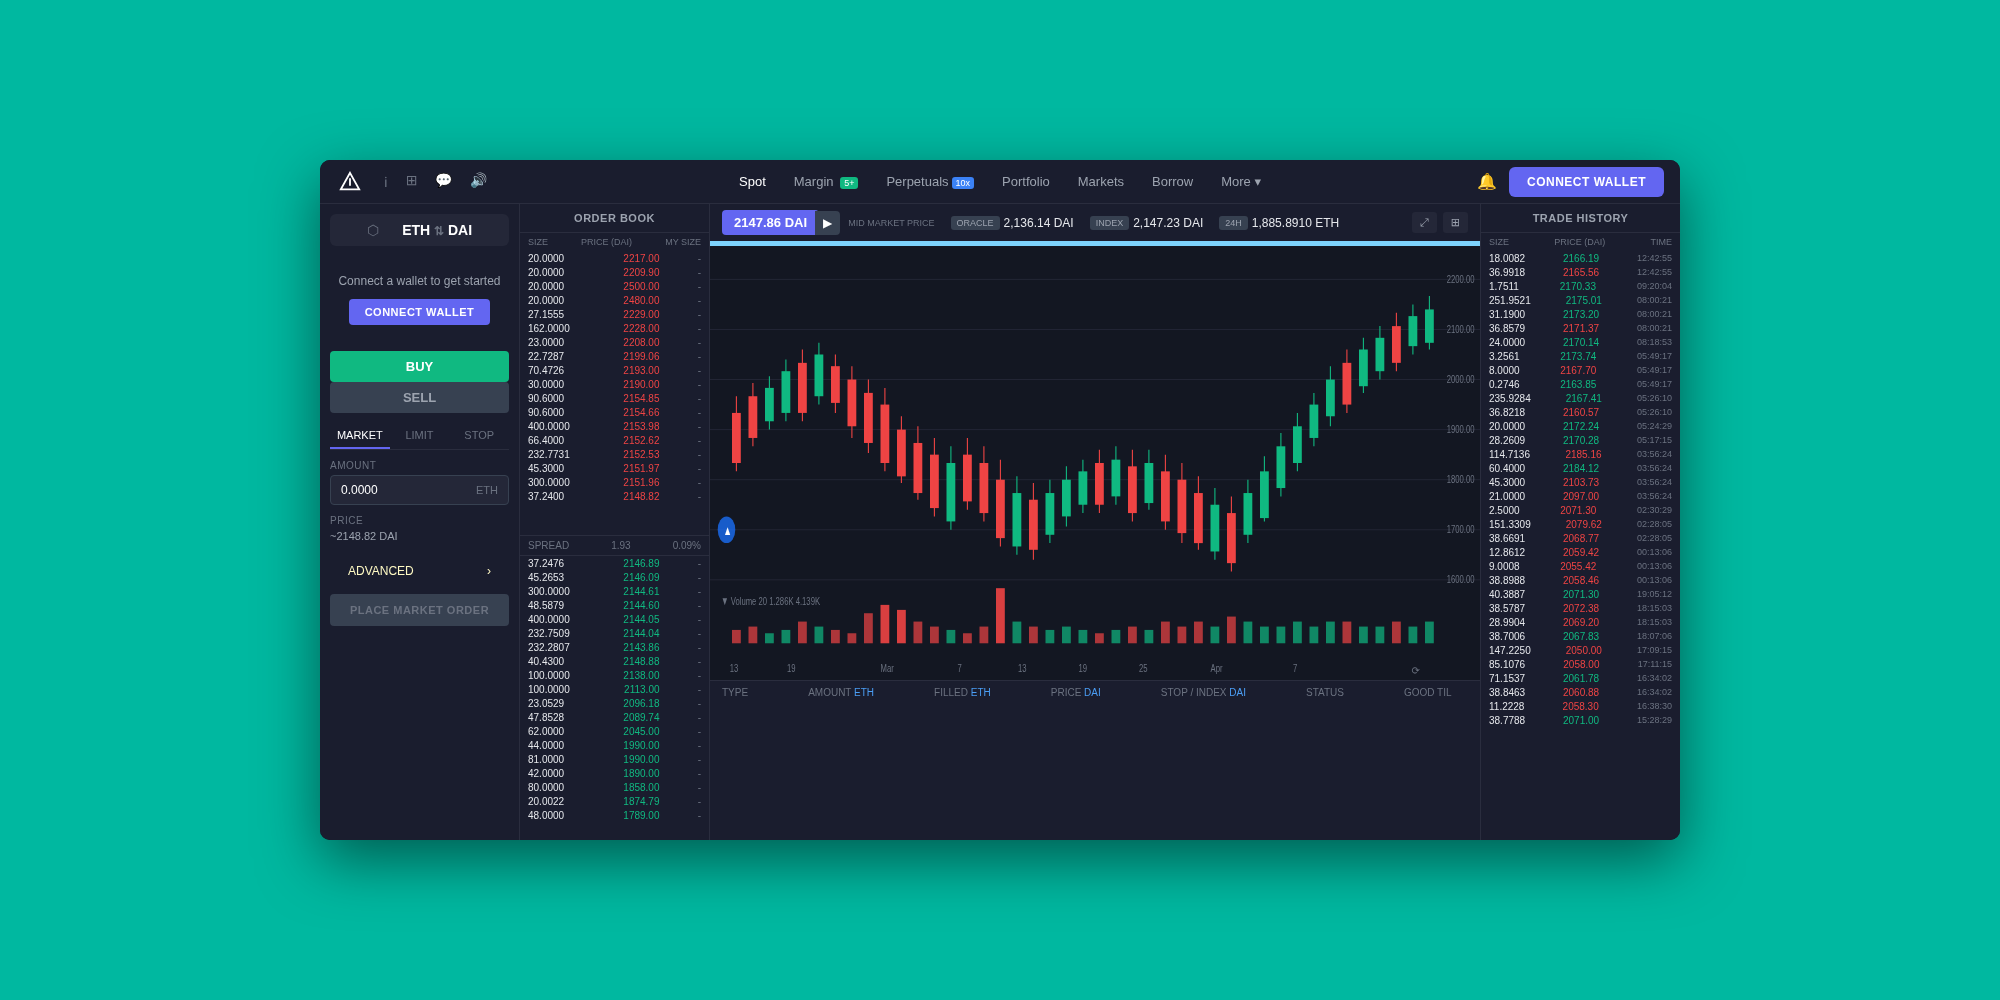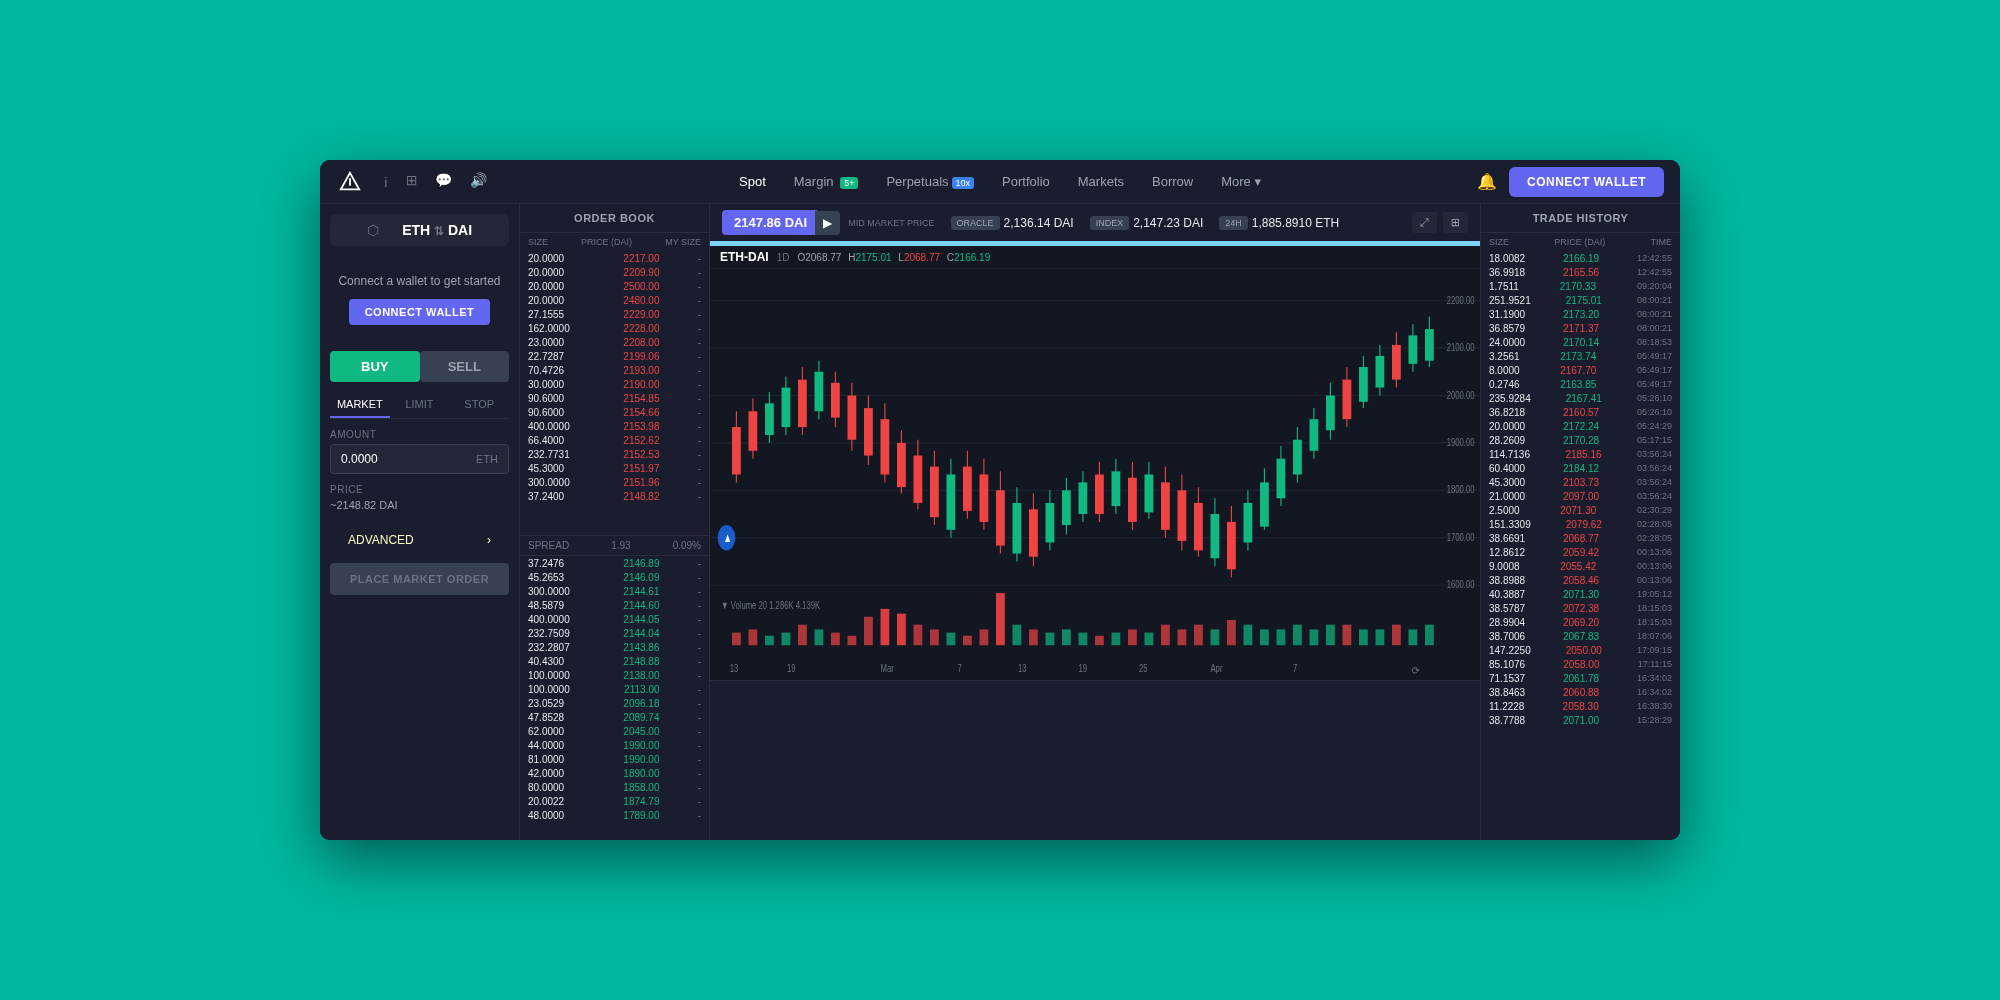--- a/index.html
+++ b/index.html
@@ -138,20 +138,21 @@
       border-radius: 4px;
       font-size: 11px;
       font-weight: 600;
       cursor: pointer;
       margin-top: 8px;
       letter-spacing: 0.5px;
     }
     .buy-sell-row {
       display: flex;
       margin: 10px;
+      flex-direction: column;
     }
     .buy-btn {
       flex: 1;
       background: #10b981;
       color: #fff;
       border: none;
       padding: 8px;
       border-radius: 4px;
       font-size: 13px;
       font-weight: 600;
@@ -767,30 +768,20 @@
         <div class="oracle-info">
           <span class="oracle-label">24H</span>
           <span class="oracle-val">1,885.8910 ETH</span>
         </div>
         <div class="chart-controls">
           <button class="chart-ctrl-btn">⤢</button>
           <button class="chart-ctrl-btn">⊞</button>
         </div>
       </div>
 
-      <div class="chart-info-bar">
-        <span class="chart-pair">ETH-DAI</span>
-        <span class="chart-timeframe">1D</span>
-        <span class="chart-ohlc">
-          O<span class="o">2068.77</span>
-          H<span class="h">2175.01</span>
-          L<span class="l">2068.77</span>
-          C<span class="c">2166.19</span>
-        </span>
-      </div>
 
       <div class="chart-body">
         <svg class="chart-canvas" viewBox="0 0 700 260" preserveAspectRatio="none">
 
           <line x1="0" y1="20" x2="700" y2="20" stroke="#2a2d3e" stroke-width="0.5"></line>
           <line x1="0" y1="50" x2="700" y2="50" stroke="#2a2d3e" stroke-width="0.5"></line>
           <line x1="0" y1="80" x2="700" y2="80" stroke="#2a2d3e" stroke-width="0.5"></line>
           <line x1="0" y1="110" x2="700" y2="110" stroke="#2a2d3e" stroke-width="0.5"></line>
           <line x1="0" y1="140" x2="700" y2="140" stroke="#2a2d3e" stroke-width="0.5"></line>
           <line x1="0" y1="170" x2="700" y2="170" stroke="#2a2d3e" stroke-width="0.5"></line>
@@ -951,20 +942,29 @@
           <text x="455" y="255" fill="#6b7280" font-size="7">Apr</text>
           <text x="530" y="255" fill="#6b7280" font-size="7">7</text>
 
           <circle cx="15" cy="170" r="8" fill="#1a6ef5" opacity="0.8"></circle>
           <text x="12" y="173" fill="white" font-size="8">▲</text>
         </svg>
         <div style="position:absolute;bottom:4px;right:60px;color:#6b7280;font-size:10px;cursor:pointer">⟳</div>
       </div>
 
       <div class="orders-section">
+        <div class="orders-cols">
+          <span>TYPE</span>
+          <span>AMOUNT <span style="color:#4b9ef5">ETH</span></span>
+          <span>FILLED <span style="color:#4b9ef5">ETH</span></span>
+          <span>PRICE <span style="color:#4b9ef5">DAI</span></span>
+          <span>STOP / INDEX <span style="color:#4b9ef5">DAI</span></span>
+          <span>STATUS</span>
+          <span>GOOD TIL</span>
+        </div>
       </div>
     </div>
 
     <div class="trade-history">
       <div class="th-header">TRADE HISTORY</div>
       <div class="th-cols">
         <span>SIZE</span>
         <span>PRICE (DAI)</span>
         <span>TIME</span>
       </div>

